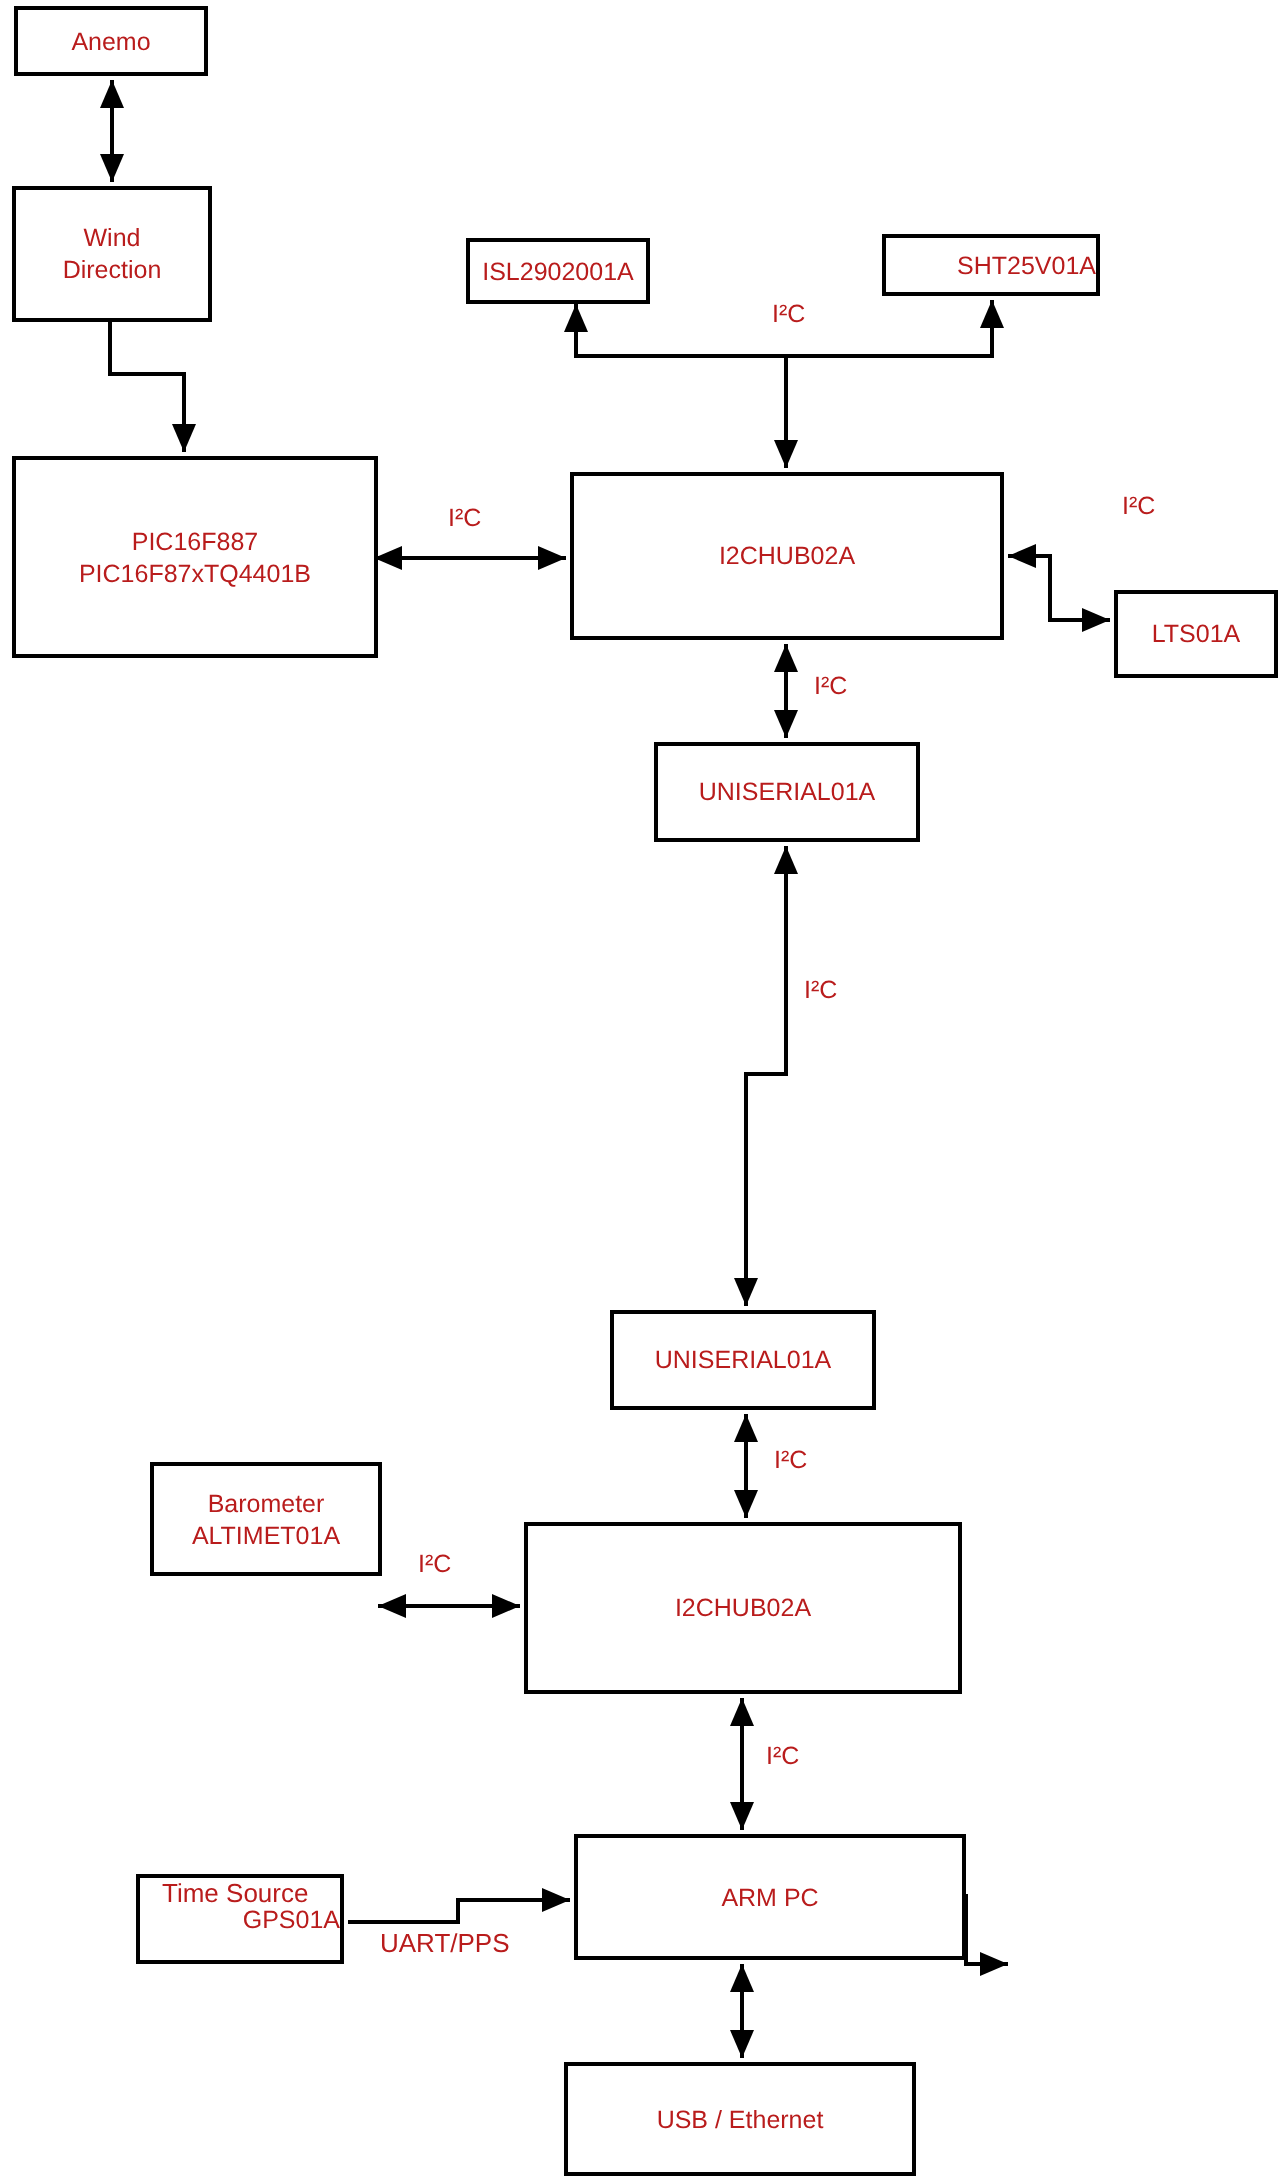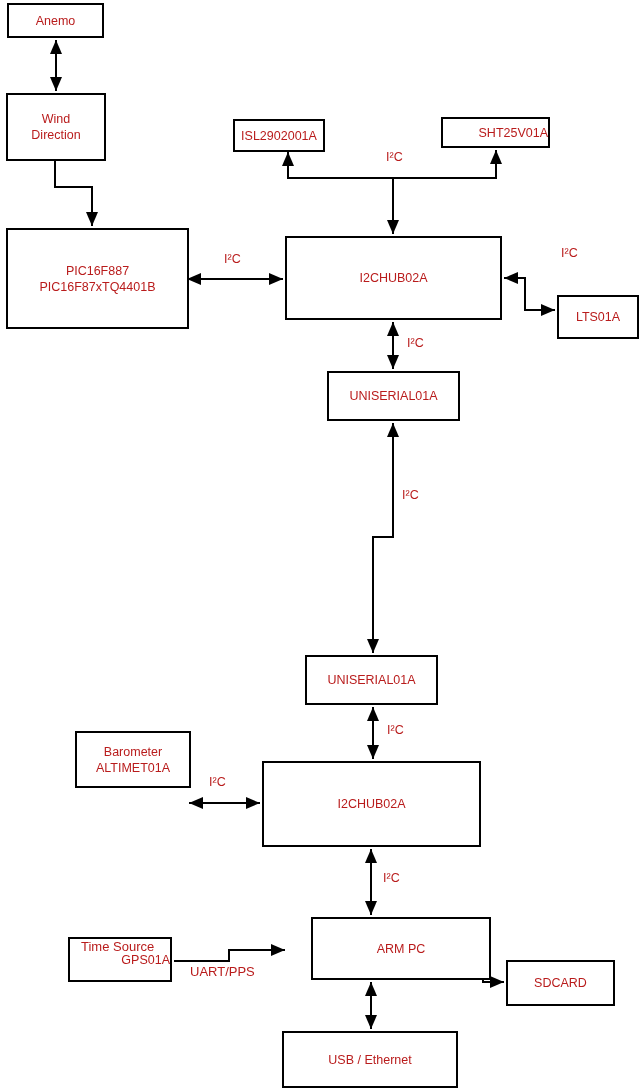--- a/index.html
+++ b/index.html
@@ -122,27 +122,24 @@
   </div>
 
   <div class="node" style="left:262px; top:761px; width:219px; height:86px;">
     <span>I2CHUB02A</span>
   </div>
 
   <div class="node" style="left:68px; top:937px; width:104px; height:45px;align-items:flex-end;">
     <span>GPS01A</span>
   </div>
 
-  <div class="node" style="left:287px; top:917px; width:180px; height:63px;margin-left:24px;">
+  <div class="node" style="left:287px; top:917px; width:196px; height:63px;">
     <span>ARM PC</span>
   </div>
 
-  <div class="node" style="left:506px; top:960px; width:109px; height:46px;">
-    <span>SDCARD</span>
-  </div>
 
   <div class="node" style="left:282px; top:1031px; width:176px; height:57px;">
     <span>USB / Ethernet</span>
   </div>
 
   <span class="edge-label" style="left:224px; top:252px;">I²C</span>
   <span class="edge-label" style="left:386px; top:150px;">I²C</span>
   <span class="edge-label" style="left:561px; top:246px;">I²C</span>
   <span class="edge-label" style="left:407px; top:336px;">I²C</span>
   <span class="edge-label" style="left:402px; top:488px;">I²C</span>

